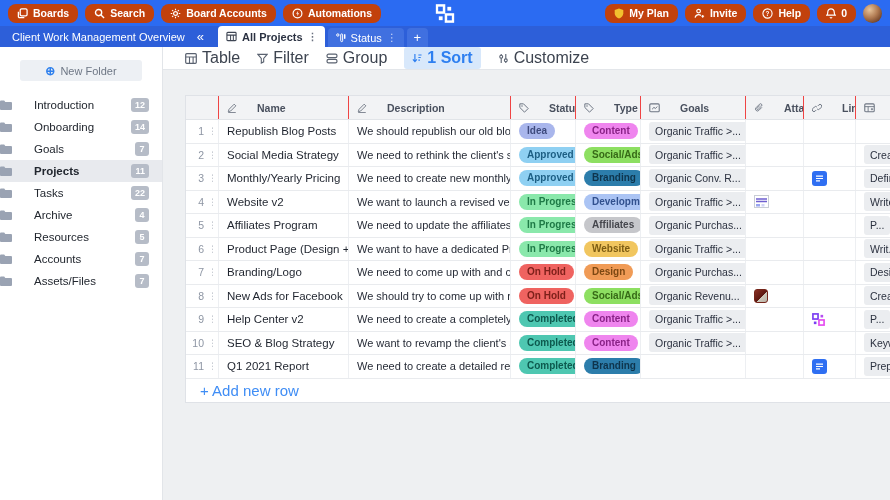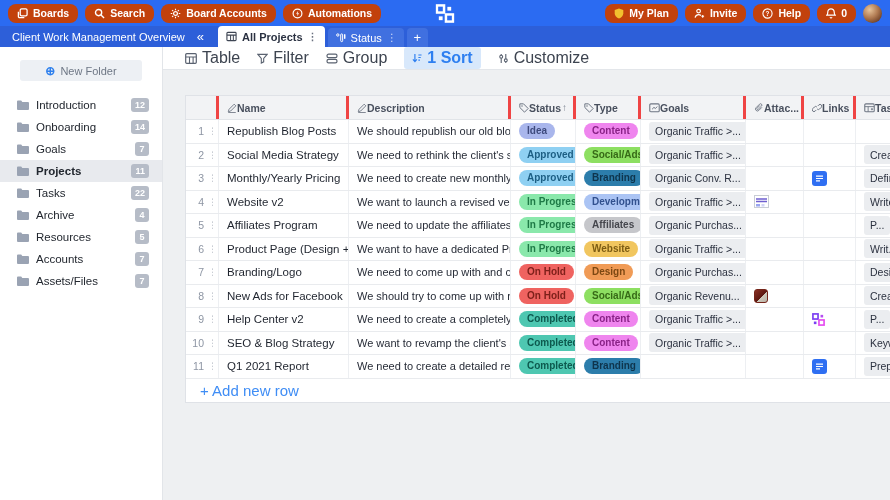--- a/index.html
+++ b/index.html
@@ -31,31 +31,31 @@
   .toolbar { position:absolute; left:163px; right:0; top:47px; height:23px; background:#fff; border-bottom:1px solid #e3e6ea; display:flex; align-items:center; gap:17px; padding-left:22px; font-size:16px; color:#3d4450; z-index:2; }
   .tool { display:flex; align-items:center; gap:5px; cursor:pointer; white-space:nowrap; }
   .tool svg { color:#5a6270; }
   .sortchip { background:#d8e8fb; color:#2e7ff0; border-radius:3px; padding:2px 8px; font-weight:bold; }
   .sortchip svg { color:#2e7ff0; }
 
   
   .sidebar { position:absolute; left:0; top:47px; bottom:0; width:163px; background:#fff; border-right:1px solid #e2e5e9; z-index:3; }
   .newfolder { margin:13px 20px 13px; height:21px; background:#edf0f4; border-radius:3px; display:flex; align-items:center; justify-content:center; gap:5px; color:#6e7785; font-size:11px; cursor:pointer; }
   .plusblue { color:#2f80ed; font-weight:bold; font-size:12px; }
-  .side-item { height:22px; display:flex; align-items:center; padding-left:17px; gap:7px; cursor:pointer; }
+  .side-item { height:22px; display:flex; align-items:center; gap:22px; cursor:pointer; }
   .side-item.sel { background:#e8eaee; }
   .side-item.sel .slabel { font-weight:bold; }
   .slabel { flex:1; font-size:11.5px; color:#22272f; white-space:nowrap; overflow:hidden; }
   .badge { margin-right:13px; background:#b6bcc7; color:#fff; font-size:9px; font-weight:bold; padding:2px 4px; border-radius:3px; min-width:14px; text-align:center; }
 
   
   .table { position:absolute; left:185px; top:95px; width:705px; overflow:hidden; background:#fff; border:1px solid #dfe2e7; border-right:none; }
   .grid-row { display:grid; grid-template-columns:33px 130px 162px 65px 65px 105px 58px 52px 130px; }
   .thead { background:#f2f3f5; height:24px; border-bottom:1px solid #e1e4e8; }
-  .th { display:flex; align-items:center; gap:0; padding-left:8px; font-size:10.5px; font-weight:bold; color:#49505e; border-right:3px solid #ef4444; overflow:hidden; white-space:nowrap; cursor:pointer; }
+  .th { display:flex; align-items:center; gap:20px; padding-left:8px; font-size:10.5px; font-weight:bold; color:#49505e; border-right:1px solid #ef4444; overflow:hidden; white-space:nowrap; cursor:pointer; }
   .th svg { color:#6e7683; flex:none; }
   .th.corner { cursor:default; }
   .sortmark { margin-left:auto; margin-right:6px; color:#7b8290; font-size:10px; font-weight:normal; }
   .trow { height:23.5px; border-bottom:1px solid #e9ebee; background:#fff; }
   .td { display:flex; align-items:center; padding-left:8px; border-right:1px solid #edeff2; font-size:11px; color:#272c37; overflow:hidden; white-space:nowrap; cursor:default; }
   .td.num { color:#8d95a3; font-size:10.5px; gap:4px; padding-left:5px; }
   .rnum { width:13px; text-align:right; }
   .rdots { color:#b4bac4; font-size:9px; letter-spacing:-1px; cursor:grab; }
   .td.namec { font-size:11.5px; color:#1f242e; }
   .pill { font-size:10px; font-weight:bold; padding:3px 8px; border-radius:9px; line-height:1; }

